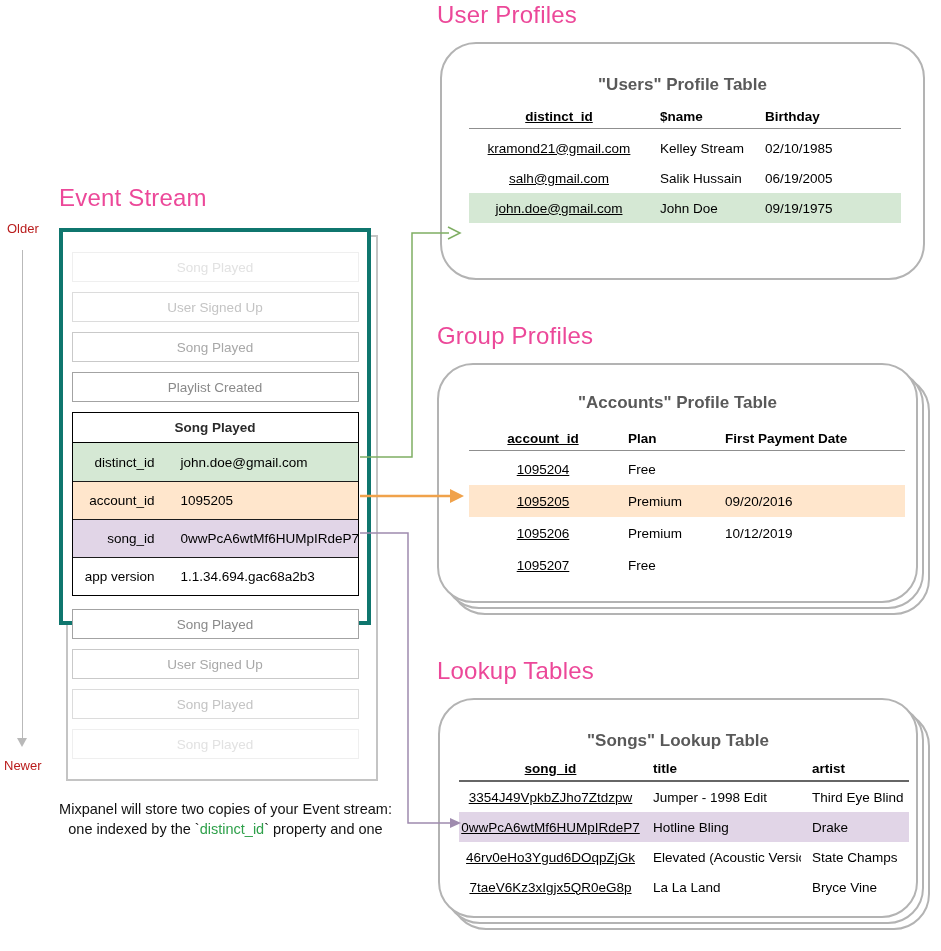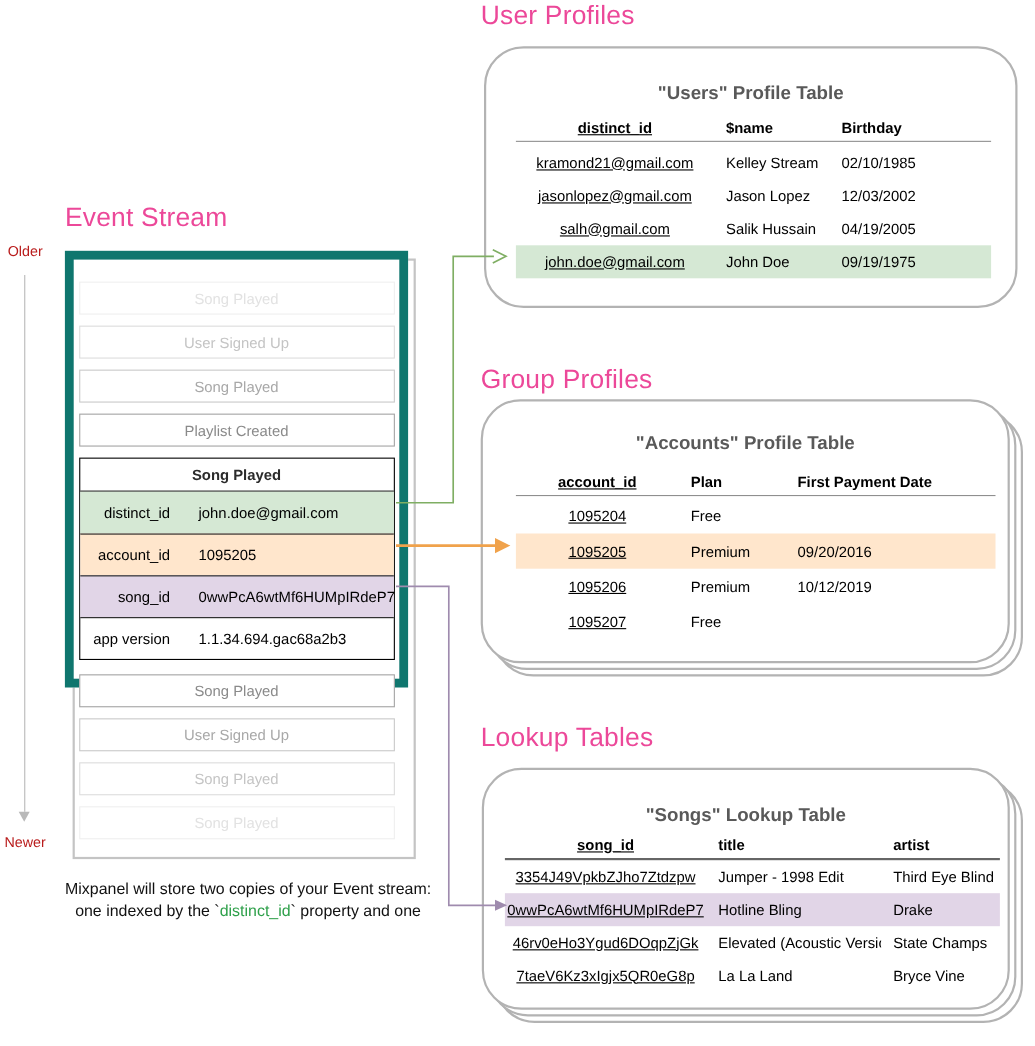--- a/index.html
+++ b/index.html
@@ -8,34 +8,34 @@
     --caption-green:#2ea04a; --caption-orange:#ff9900;
   }
   *{margin:0;padding:0;box-sizing:border-box;}
   body{background:#fff;font-family:"Liberation Sans","DejaVu Sans",sans-serif;color:#000;}
   .canvas{position:relative;width:941px;height:951px;background:#fff;overflow:hidden;}
 
   
   .sec-title{position:absolute;font-size:24px;color:#ec4899;text-align:left;letter-spacing:.2px;}
   .es-title{left:59px;width:312px;top:184px;}
   .t-users{left:437px;width:488px;top:1px;}
-  .t-groups{left:437px;width:488px;top:322px;margin-top:10px;}
+  .t-groups{left:437px;width:488px;top:322px;}
   .t-songs{left:437px;width:488px;top:657px;}
 
   
   .tl-label{position:absolute;font-size:13px;color:#b91c1c;}
   .older{left:7px;top:221px;}
   .newer{left:4px;top:758px;}
   .tl-line{position:absolute;left:22px;top:250px;width:1px;height:488px;background:#b9b9b9;}
   .tl-arrow{position:absolute;left:17px;top:738px;width:0;height:0;
     border-left:5px solid transparent;border-right:5px solid transparent;border-top:9px solid #b9b9b9;}
 
   
   .es-stack{position:absolute;left:66px;top:235px;width:312px;height:546px;border:2px solid #c4c4c4;background:#fff;}
-  .es-box{position:absolute;left:59px;top:228px;width:312px;height:397px;border:8px solid #0f766e;background:#fff;padding-top:20px;}
+  .es-box{position:absolute;left:59px;top:228px;width:312px;height:397px;border:4px solid #0f766e;background:#fff;padding-top:20px;}
   .ev{width:287px;height:30px;margin:0 auto 10px auto;border:1px solid;display:flex;align-items:center;justify-content:center;font-size:13.5px;background:#fff;}
   .fade1{color:#e2e2e2;border-color:#efefef;}
   .fade2{color:#c4c4c4;border-color:#dcdcdc;}
   .fade3{color:#a8a8a8;border-color:#c9c9c9;}
   .fade4{color:#8a8a8a;border-color:#a3a3a3;}
   .ev-detail{width:287px;margin:0 auto 13px auto;border:1.5px solid #000;background:#fff;}
   .ev-head{height:30px;display:flex;align-items:center;justify-content:center;font-size:13.5px;font-weight:bold;color:#2b2b2b;border-bottom:1.5px solid #000;}
   .drow{height:38px;display:flex;align-items:center;font-size:13.5px;}
   .drow + .drow{border-top:1px solid #1c1c1c;}
   .dkey{width:82px;text-align:right;flex:none;}
@@ -149,28 +149,23 @@
         <div class="th">Birthday</div>
       </div>
       <div class="tdiv"></div>
       <div class="tbody">
           <div class="trow">
             <div class="tcell c0">kramond21@gmail.com</div>
             <div class="tcell c1">Kelley Stream</div>
             <div class="tcell c2">02/10/1985</div>
           </div>
           <div class="trow">
-            <div class="tcell c0">jasonlopez@gmail.com</div>
-            <div class="tcell c1">Jason Lopez</div>
-            <div class="tcell c2">12/03/2002</div>
-          </div>
-          <div class="trow">
             <div class="tcell c0">salh@gmail.com</div>
             <div class="tcell c1">Salik Hussain</div>
-            <div class="tcell c2">04/19/2005</div>
+            <div class="tcell c2">06/19/2005</div>
           </div>
           <div class="trow hl-green">
             <div class="tcell c0">john.doe@gmail.com</div>
             <div class="tcell c1">John Doe</div>
             <div class="tcell c2">09/19/1975</div>
           </div>
         </div>
     </div>
   </div>
 

